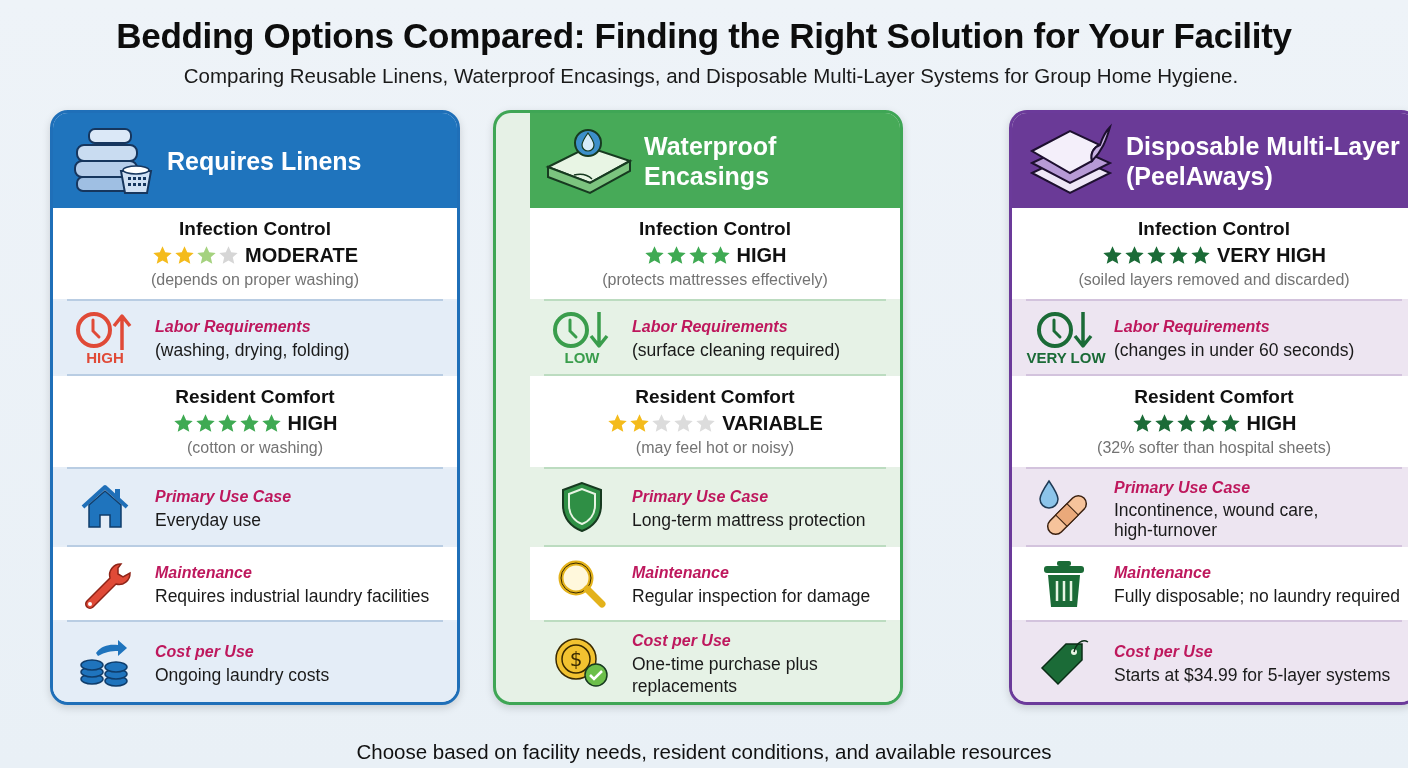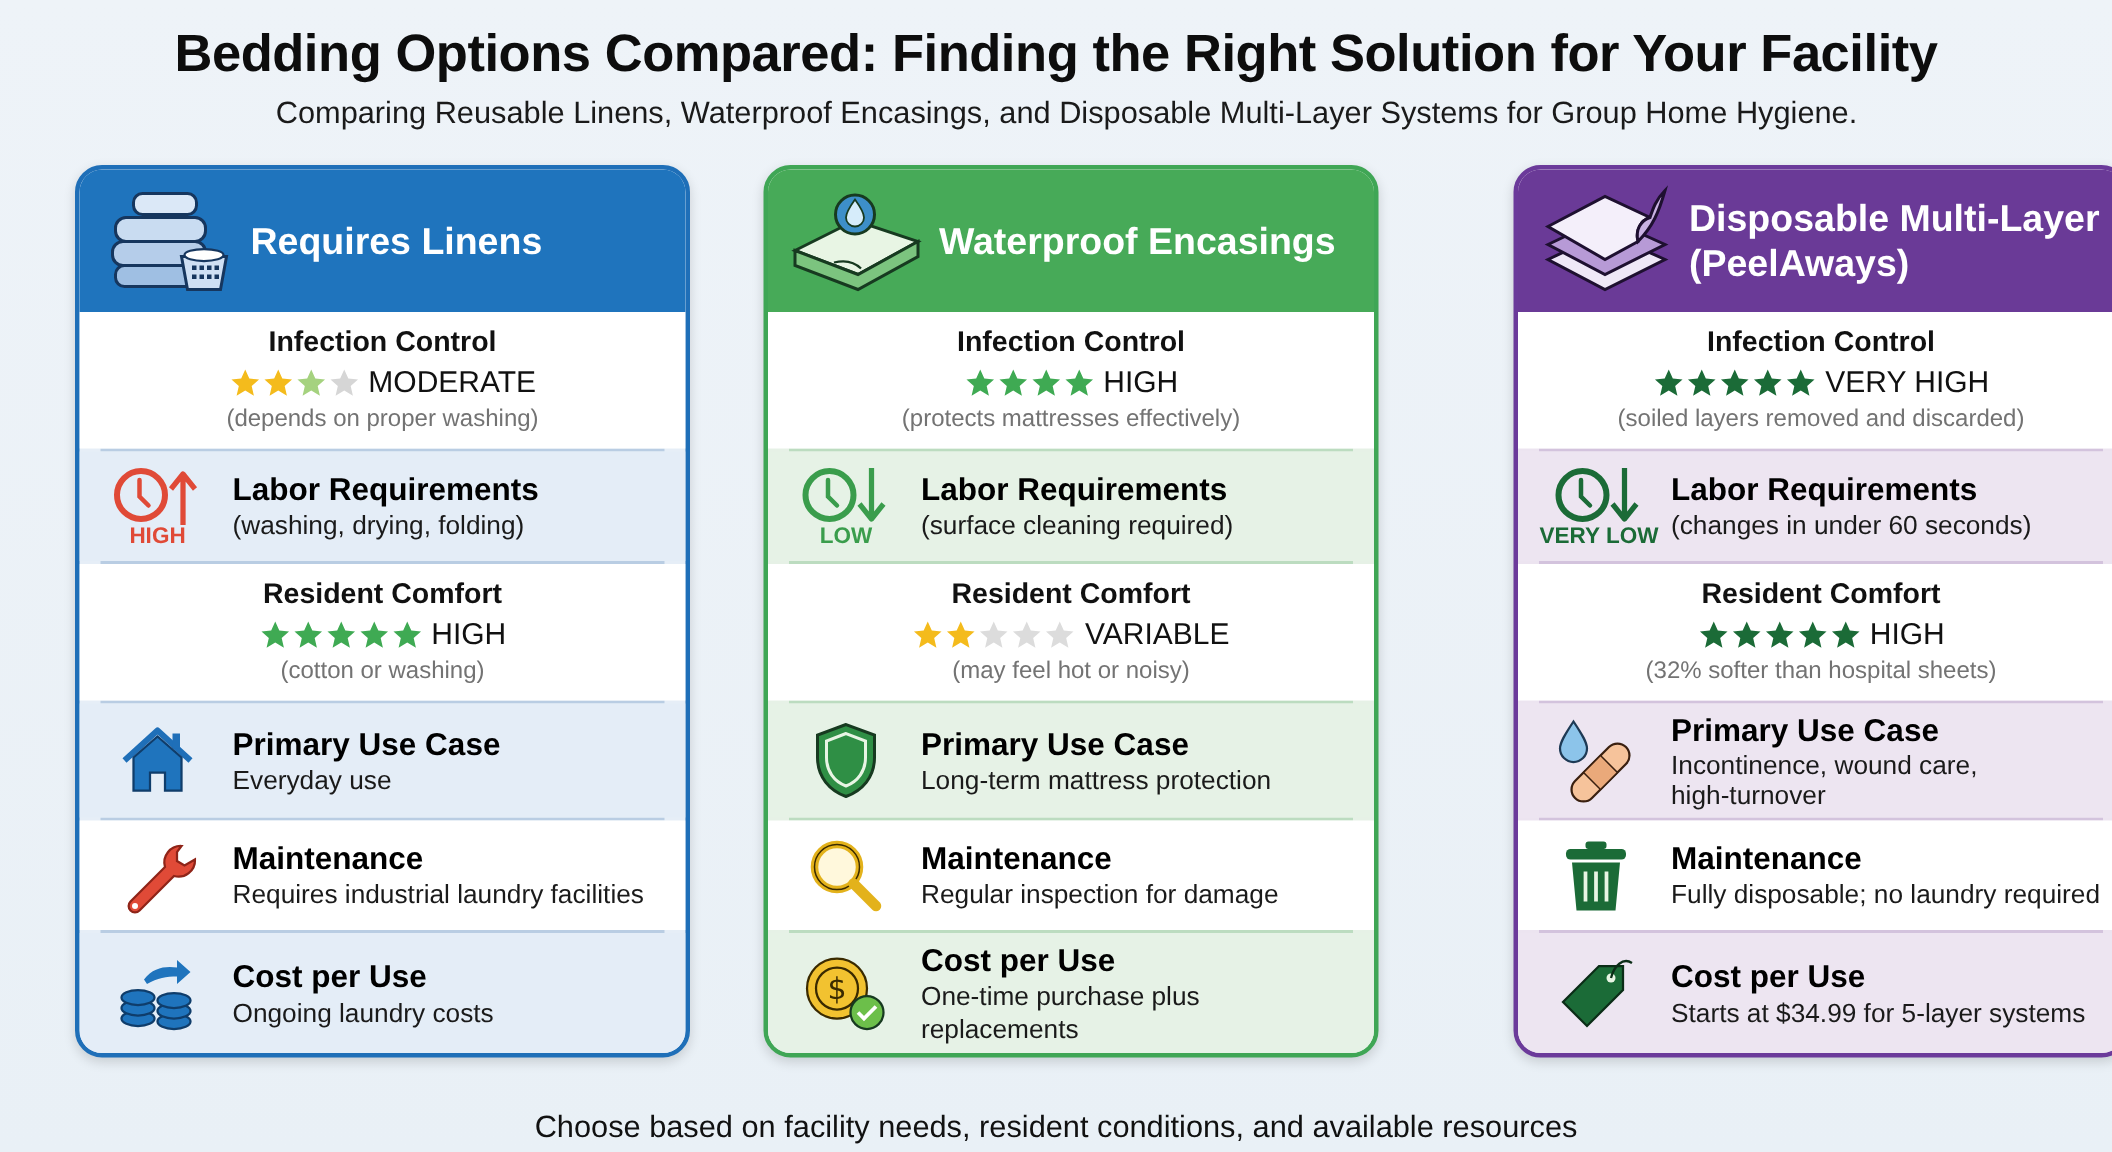--- a/index.html
+++ b/index.html
@@ -22,21 +22,21 @@
   .footer {
     position: absolute; top: 728px; left: 0; width: 100%;
     text-align: center; font-size: 20.5px; color: #111; margin-top: 12px;
   }
   .card {
     position: absolute; top: 110px; width: 410px; height: 595px;
     border-radius: 18px; border: 3px solid; overflow: hidden;
     box-shadow: 0 3px 8px rgba(0,0,0,0.15);
   }
   .card.blue { left: 50px; border-color: #1f6fb8; background: #e6eef7; }
-  .card.green { left: 509px; border-color: #3fa655; background: #e6f1e6; }
+  .card.green { left: 493px; border-color: #3fa655; background: #e6f1e6; padding-left: 34px; }
   .card.purple { left: 977px; border-color: #6b3a9a; background: #ece4f0; margin-left: 32px; }
   .card-header {
     height: 95px; display: flex; align-items: center; padding-left: 14px;
   }
   .blue .card-header { background: #1f74bd; }
   .green .card-header { background: #47aa58; }
   .purple .card-header { background: #6a3a97; }
   .header-icon { width: 90px; height: 80px; flex: none; }
   .header-title {
     color: #fff; font-weight: 700; font-size: 25px; line-height: 30px; margin-left: 10px;
@@ -50,28 +50,28 @@
   .purple .row { border-color: #d3c3dd; }
   .row:last-child { border-bottom: none; }
   .row-bg { position: absolute; top: 0; bottom: 0; left: -14px; right: -14px; z-index: 0; }
   .row.white .row-bg { background: #ffffff; }
   .blue .row.tint .row-bg { background: #e4edf7; }
   .green .row.tint .row-bg { background: #e6f2e6; }
   .purple .row.tint .row-bg { background: #ede5f1; }
   .row > *:not(.row-bg) { position: relative; z-index: 1; }
   .row.center { text-align: center; padding-top: 8px; }
   .r-title { font-weight: 700; font-size: 19px; line-height: 26px; color: #111; }
-  .rating { font-size: 20px; line-height: 26px; font-weight: 400; display: flex; justify-content: center; align-items: center; gap: 6px; }
+  .rating { font-size: 20px; line-height: 26px; font-weight: 700; display: flex; justify-content: center; align-items: center; gap: 6px; }
   .stars { display: inline-flex; gap: 1px; }
   .star { width: 21px; height: 21px; }
   .r-note { font-size: 16px; line-height: 24px; color: #737373; }
   .row.iconrow { display: flex; align-items: center; padding-left: 6px; }
   .row-icon { width: 64px; flex: none; display: flex; flex-direction: column; align-items: center; justify-content: center; }
   .row-text { margin-left: 18px; }
-  .r-title-l { font-weight: 700; font-size: 21px; line-height: 25px; color: #000000; }
+  .r-title-l { font-weight: 700; font-size: 16px; line-height: 25px; color: #be185d; font-style: italic; }
   .r-desc { font-size: 17.5px; line-height: 22px; color: #1a1a1a; }
   .level { font-weight: 700; font-size: 15px; line-height: 16px; margin-top: -2px; }
 </style>
 </head>
 <body>
 
 <svg width="0" height="0" style="position:absolute">
   <defs>
     <symbol id="star" viewBox="0 0 24 24">
         <path d="M12 1.5l3.1 6.9 7.4.7-5.6 5 1.7 7.4L12 17.6 5.4 21.5l1.7-7.4-5.6-5 7.4-.7z"></path>

